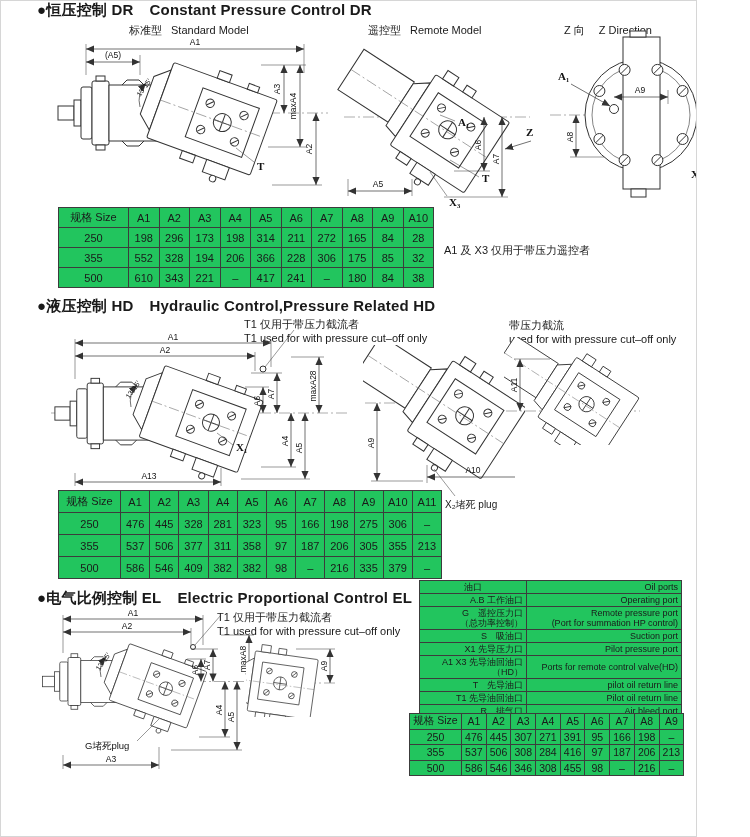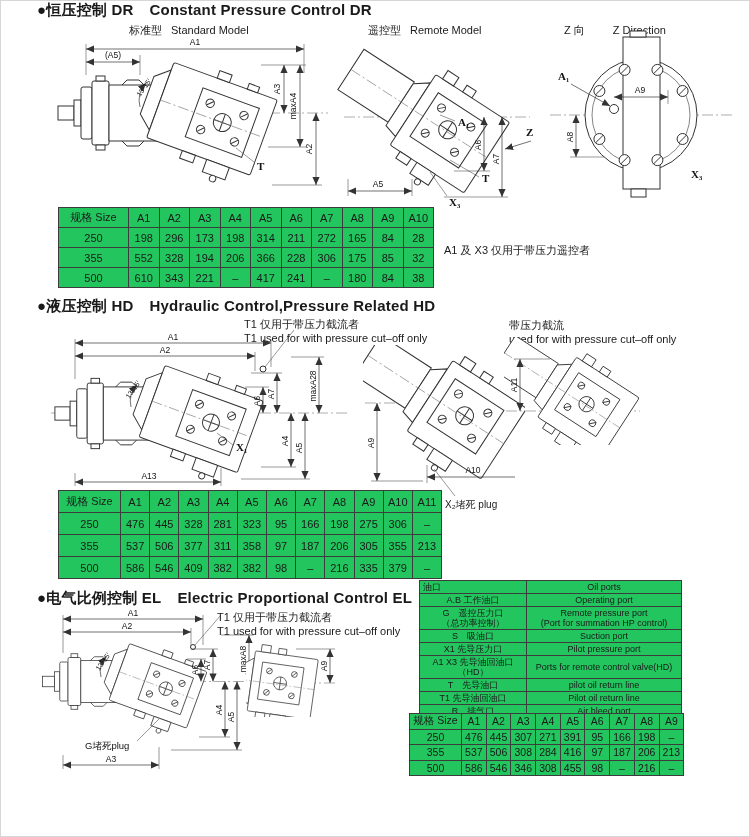--- a/index.html
+++ b/index.html
@@ -1,33 +1,33 @@
 <!DOCTYPE html>
 <html><head>
 <meta charset="utf-8">
 <style>
   *{box-sizing:border-box;margin:0;padding:0}
   html,body{background:#fff}
   body{font-family:"Liberation Sans","DejaVu Sans",sans-serif;color:#1a1a1a}
-  .page{position:relative;width:750px;height:837px;background:#fff;border:1px solid #d6d6d6;overflow:hidden}
+  .page{position:relative;width:697px;height:837px;background:#fff;border:1px solid #d6d6d6;overflow:hidden}
   .sec-title{position:absolute;font-size:15px;font-weight:bold;white-space:nowrap;letter-spacing:.2px}
   .sec-title .en{margin-left:16px}
   .view-label{position:absolute;font-size:11px;white-space:nowrap}
   .view-label .en{margin-left:9px}
-  .view-label .en-wide{margin-left:28px}
+  .view-label .en-wide{margin-left:14px}
   .note{position:absolute;font-size:11px;line-height:13.5px;white-space:nowrap}
   .small-label{position:absolute;font-size:10px;white-space:nowrap}
   table{border-collapse:collapse;table-layout:fixed;position:absolute;background:#22c55e}
   .dims-table th,.dims-table td{border:1px solid #3c3c3c;font-weight:normal;text-align:center;padding:0;font-size:11px}
   .t1 th,.t1 td{height:20px}
   .t2 th,.t2 td{height:22px}
   .t3 th,.t3 td{height:15.5px;font-size:10.5px}
   .oil-table th,.oil-table td{border:1px solid #3c3c3c;font-weight:normal;font-size:9px;line-height:10px;
-     padding:1px 3px;text-align:center;white-space:pre-line;vertical-align:middle}
-  .oil-table th:first-child{text-align:left}
+     padding:1px 3px;text-align:right;white-space:pre-line;vertical-align:middle}
+  .oil-table th:first-child{text-align:center}
   svg{position:absolute;overflow:hidden}
   svg text{font-size:8.5px;fill:#111;font-family:"Liberation Sans","DejaVu Sans",sans-serif}
   .port{font-family:"Liberation Serif","DejaVu Serif",serif;font-weight:bold;font-size:11px}
   .ang{font-size:7px}
   .gp{font-size:9.5px}
   .shape{fill:#fff;stroke:#333;stroke-width:1}
   .cl{stroke:#777;stroke-width:.6;stroke-dasharray:11 3 2 3;fill:none}
   .dim{stroke:#333;stroke-width:.7;fill:none}
   .ext{stroke:#333;stroke-width:.5;fill:none}
   symbol,use{overflow:visible}

